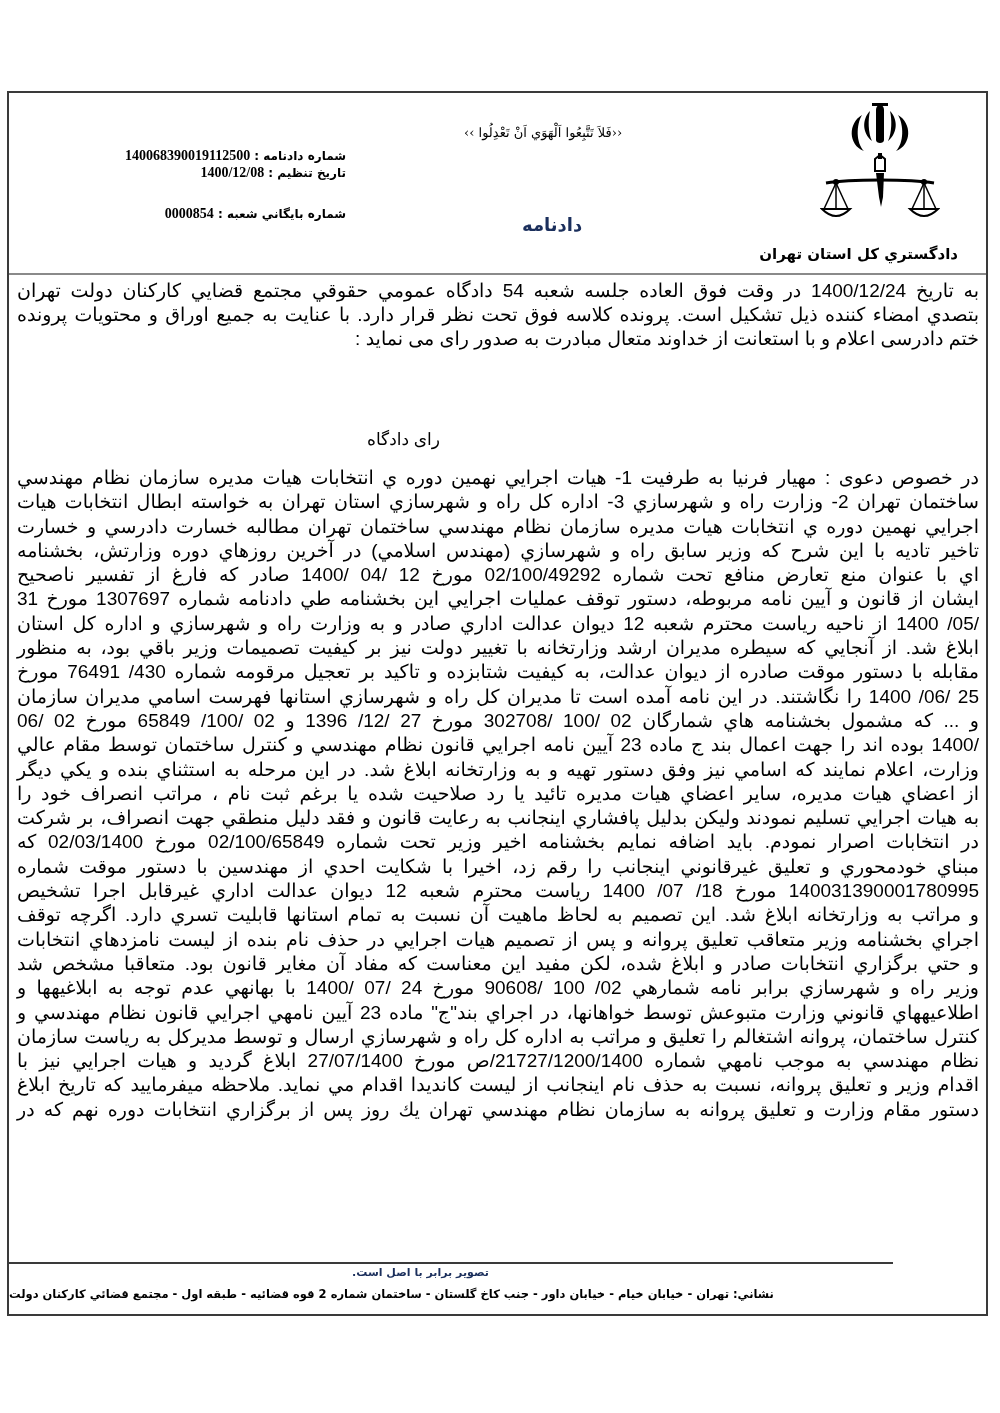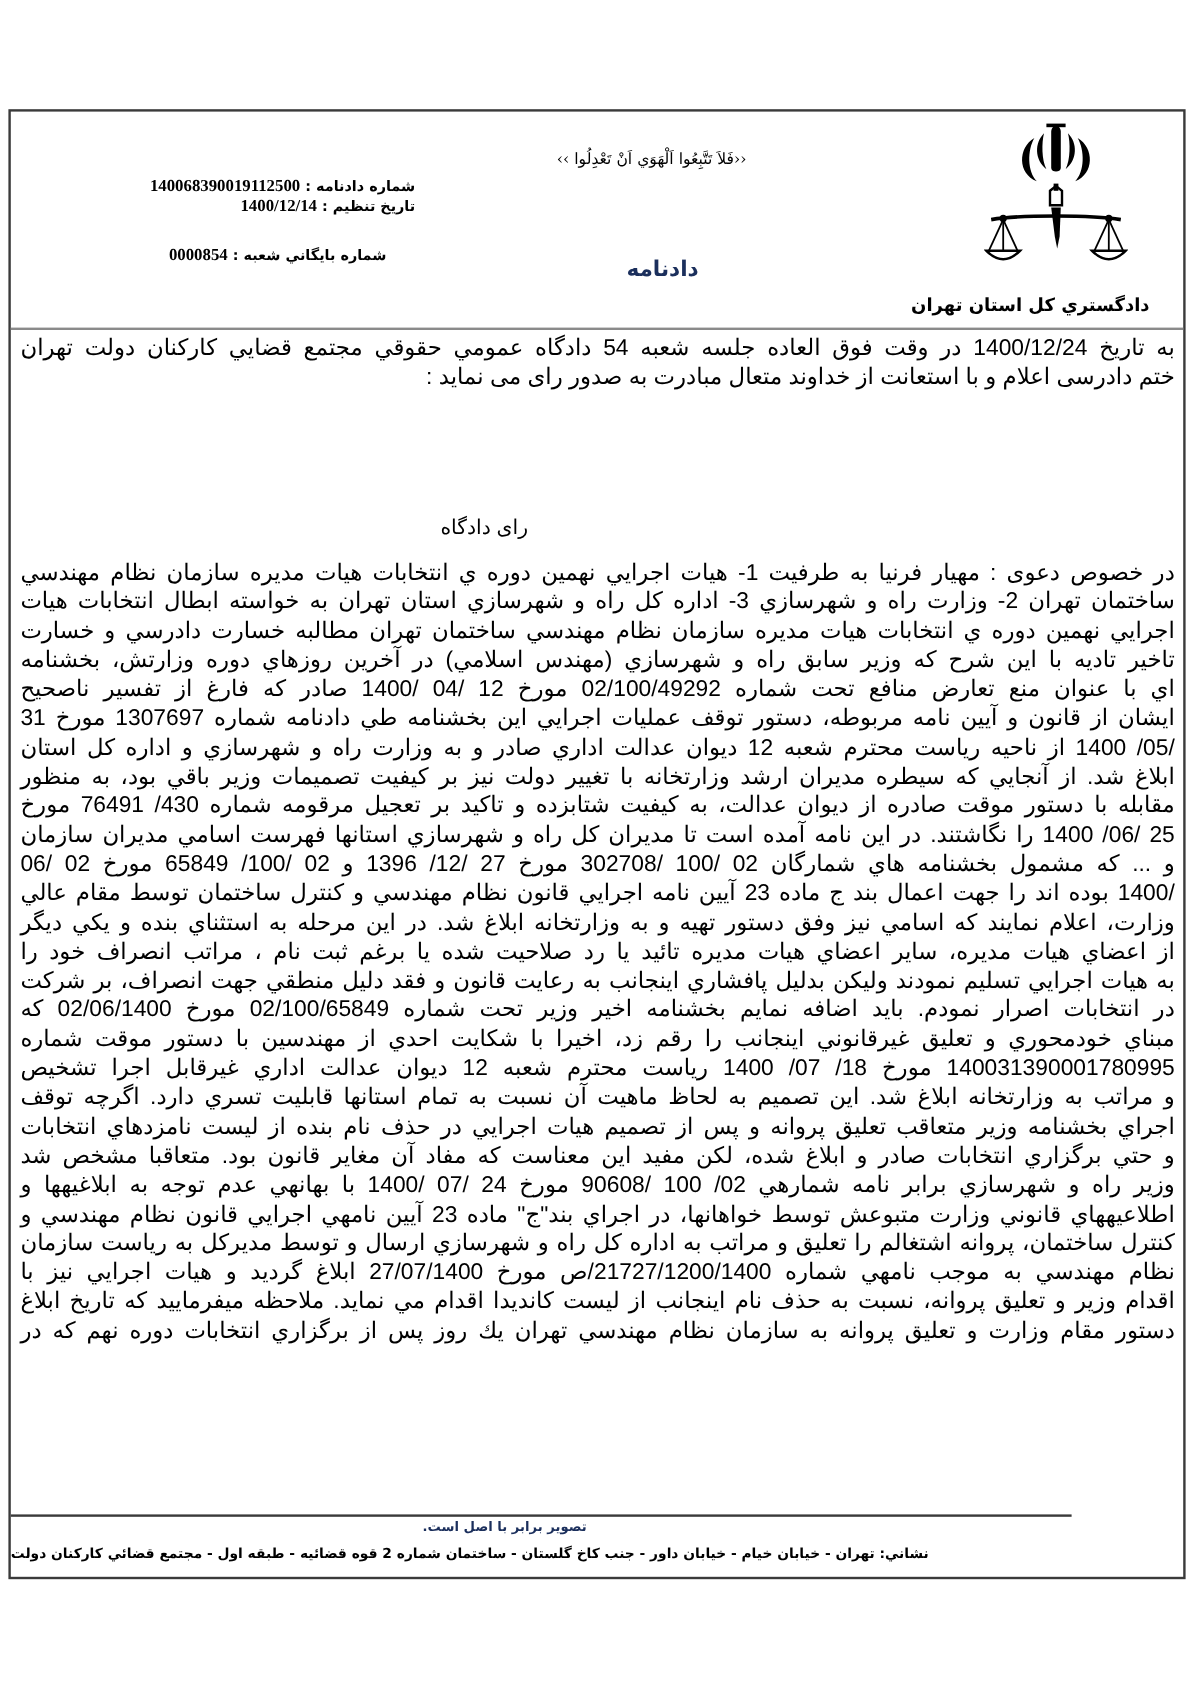--- a/index.html
+++ b/index.html
@@ -12,21 +12,21 @@
   
   .emblem { position: absolute; right: 46px; top: 8px; width: 120px; height: 118px; }
   .emblem-caption { position: absolute; right: 28px; top: 152px; font-size: 15px; font-weight: bold; direction: rtl; white-space: nowrap; }
   .verse { position: absolute; left: 455px; top: 32px; font-size: 13px; direction: rtl; white-space: nowrap; font-family: "DejaVu Serif", serif; }
   .court-name { position: absolute; right: 250px; top: 98px; font-size: 15px; font-weight: bold; direction: rtl; white-space: nowrap; }
   .doc-title { position: absolute; left: 513px; top: 121px; font-size: 18px; font-weight: bold; color: #1b2f5c; direction: rtl; white-space: nowrap; }
   .meta { position: absolute; direction: rtl; white-space: nowrap; font-size: 12px; font-weight: bold; }
   .meta .num { font-family: "Liberation Serif", serif; font-size: 14px; font-weight: bold; }
   .meta-1 { right: 640px; top: 55px; }
   .meta-2 { right: 640px; top: 72px; }
-  .meta-3 { right: 664px; top: 113px; }
+  .meta-3 { right: 640px; top: 113px; }
 
   
   .text-block { position: absolute; left: 8px; width: 962px; direction: rtl; text-align: justify; text-align-last: right; font-family: "Liberation Sans", sans-serif; font-size: 19px; line-height: 24.2px; }
   .intro { top: 5px; }
   .verdict-title { position: absolute; left: 358px; top: 155px; direction: rtl; font-family: "Liberation Sans", sans-serif; font-size: 17px; white-space: nowrap; }
   .main-text { top: 192px; line-height: 24.3px; }
   .line { display: block; text-align: justify; text-align-last: justify; white-space: nowrap; }
   .line.last { text-align-last: right; }
 
   
@@ -74,32 +74,33 @@
     <div class="emblem-caption">دادگستري كل استان تهران</div>
 
     <div class="verse">‹‹فَلاَ تَتَّبِعُوا اَلْهَوَي اَنْ تَعْدِلُوا ››</div>
 
     <div class="meta meta-1">
       <span>شماره دادنامه :</span>
       <span class="num">140068390019112500</span>
     </div>
     <div class="meta meta-2">
       <span>تاريخ تنظيم :</span>
-      <span class="num">1400/12/14</span>
+      <span class="num">1400/12/08</span>
     </div>
     <div class="meta meta-3">
       <span>شماره بايگاني شعبه :</span>
       <span class="num">0000854</span>
     </div>
     <div class="doc-title">دادنامه</div>
   </div>
 
   <div class="body-area">
     <div class="text-block intro">
       <span class="line">به تاريخ 1400/12/24 در وقت فوق العاده جلسه شعبه 54 دادگاه عمومي حقوقي مجتمع قضايي كاركنان دولت تهران</span>
+      <span class="line">بتصدي امضاء كننده ذيل تشكيل است. پرونده كلاسه فوق تحت نظر قرار دارد.  با عنايت به جميع اوراق و محتويات پرونده</span>
       <span class="line last">ختم دادرسی اعلام و با استعانت از خداوند متعال مبادرت به صدور رای می نماید :</span>
     </div>
 
     <div class="verdict-title">رای دادگاه</div>
 
     <div class="text-block main-text" id="main-text">
         <span class="line">در خصوص دعوی : مهيار فرنيا  به طرفيت 1- هيات اجرايي نهمين دوره ي انتخابات هيات مديره سازمان نظام مهندسي</span>
         <span class="line">ساختمان تهران 2- وزارت راه و شهرسازي 3- اداره كل راه و شهرسازي استان تهران به خواسته ابطال انتخابات هيات</span>
         <span class="line">اجرايي نهمين دوره ي انتخابات هيات مديره سازمان نظام مهندسي ساختمان تهران مطالبه خسارت دادرسي و خسارت</span>
         <span class="line">تاخير تاديه با اين شرح كه وزير سابق راه و شهرسازي (مهندس اسلامي) در آخرين روزهاي دوره وزارتش، بخشنامه</span>
@@ -107,21 +108,21 @@
         <span class="line">ايشان از قانون و آيين نامه مربوطه، دستور توقف عمليات اجرايي اين بخشنامه طي دادنامه شماره 1307697 مورخ 31</span>
         <span class="line">/05/ 1400 از ناحيه رياست محترم شعبه 12 ديوان عدالت اداري صادر و به وزارت راه و شهرسازي و اداره كل استان</span>
         <span class="line">ابلاغ شد. از آنجايي كه سيطره مديران ارشد وزارتخانه با تغيير دولت نيز بر كيفيت تصميمات وزير باقي بود، به منظور</span>
         <span class="line">مقابله با دستور موقت صادره از ديوان عدالت، به كيفيت شتابزده و تاكيد بر تعجيل مرقومه شماره 430/ 76491 مورخ</span>
         <span class="line">25 /06/ 1400 را نگاشتند. در اين نامه آمده است تا مديران كل راه و شهرسازي استانها فهرست اسامي مديران سازمان</span>
         <span class="line">و ... كه مشمول بخشنامه هاي شمارگان 02 /100 /302708 مورخ 27 /12/ 1396 و 02 /100/ 65849 مورخ 02 /06</span>
         <span class="line">/1400 بوده اند را جهت اعمال بند ج ماده 23 آيين نامه اجرايي قانون نظام مهندسي و كنترل ساختمان توسط مقام عالي</span>
         <span class="line">وزارت، اعلام نمايند كه اسامي نيز وفق دستور تهيه و به وزارتخانه ابلاغ شد. در اين مرحله به استثناي بنده و يكي ديگر</span>
         <span class="line">از اعضاي هيات مديره، ساير اعضاي هيات مديره تائيد يا رد صلاحيت شده يا برغم ثبت نام ، مراتب انصراف خود را</span>
         <span class="line">به هيات اجرايي تسليم نمودند وليكن بدليل پافشاري اينجانب به رعايت قانون و فقد دليل منطقي جهت انصراف، بر شركت</span>
-        <span class="line">در انتخابات اصرار نمودم. بايد اضافه نمايم بخشنامه اخير وزير تحت شماره 02/100/65849 مورخ 02/06/1400 كه</span>
+        <span class="line">در انتخابات اصرار نمودم. بايد اضافه نمايم بخشنامه اخير وزير تحت شماره 02/100/65849 مورخ 02/03/1400 كه</span>
         <span class="line">مبناي خودمحوري و تعليق غيرقانوني اينجانب را رقم زد، اخيرا با شكايت احدي از مهندسين با دستور موقت شماره</span>
         <span class="line">140031390001780995 مورخ 18/ 07/ 1400 رياست محترم شعبه 12 ديوان عدالت اداري غيرقابل اجرا تشخيص</span>
         <span class="line">و مراتب به وزارتخانه ابلاغ شد. اين تصميم به لحاظ ماهيت آن نسبت به تمام استانها قابليت تسري دارد. اگرچه توقف</span>
         <span class="line">اجراي بخشنامه وزير متعاقب تعليق پروانه و پس از تصميم هيات اجرايي در حذف نام بنده از ليست نامزدهاي انتخابات</span>
         <span class="line">و حتي برگزاري انتخابات صادر و ابلاغ شده، لكن مفيد اين معناست كه مفاد آن مغاير قانون بود. متعاقبا مشخص شد</span>
         <span class="line">وزير راه و شهرسازي برابر نامه شمارهي 02/ 100 /90608 مورخ 24 /07 /1400 با بهانهي عدم توجه به ابلاغيهها و</span>
         <span class="line">اطلاعيههاي قانوني وزارت متبوعش توسط خواهانها، در اجراي بند"ج" ماده 23 آيين نامهي اجرايي قانون نظام مهندسي و</span>
         <span class="line">كنترل ساختمان، پروانه اشتغالم را تعليق و مراتب به اداره كل راه و شهرسازي ارسال و توسط مديركل به رياست سازمان</span>
         <span class="line">نظام مهندسي به موجب نامهي شماره 21727/1200/1400/ص مورخ 27/07/1400 ابلاغ  گرديد و  هيات اجرايي نيز با</span>
         <span class="line">اقدام وزير و تعليق پروانه، نسبت به حذف نام اينجانب از ليست كانديدا اقدام مي نمايد. ملاحظه ميفرماييد كه تاريخ ابلاغ</span>

